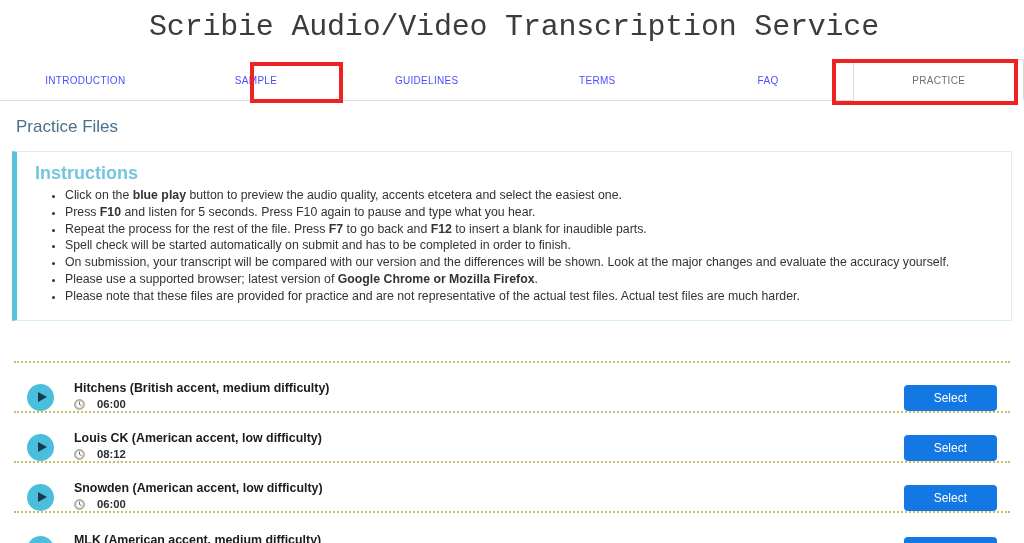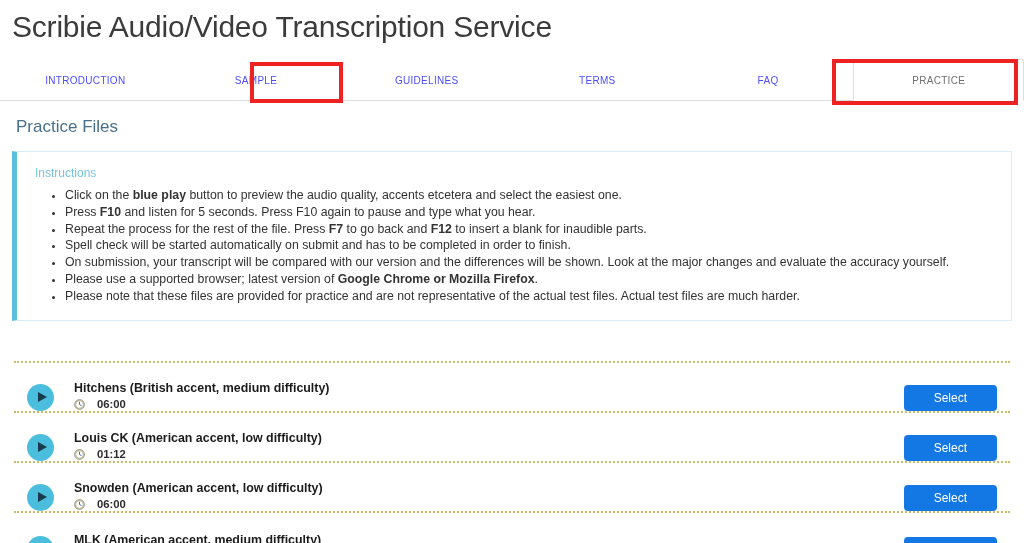--- a/index.html
+++ b/index.html
@@ -11,28 +11,29 @@
     width: 1024px;
     height: 543px;
     overflow: hidden;
     font-family: "Liberation Sans", sans-serif;
     color: #333;
     -webkit-font-smoothing: antialiased;
   }
 
   
   .page-title {
-    text-align: left;
+    text-align: center;
     font-size: 30px;
     font-weight: 400;
     color: #3b3b3b;
     letter-spacing: -0.2px;
     margin: 0;
-    padding: 8px 0 4px 12px;
+    padding: 8px 0 4px 4px;
     line-height: 38px;
+    font-family: Liberation Mono, monospace;
   }
 
   
   .tabbar {
     position: relative;
     height: 42px;
     margin-top: 9px;
   }
   .tabbar-line {
     position: absolute;
@@ -109,22 +110,22 @@
   .instructions-panel {
     margin: 12px 12px 0 12px;
     border: 1px solid #d8eef7;
     border-left: 5px solid #5bc0de;
     background: #ffffff;
     padding: 12px 14px 14px 14px;
     box-sizing: border-box;
   }
   .instructions-title {
     color: #76c5e0;
-    font-size: 12px;
-    font-weight: 400;
+    font-size: 18px;
+    font-weight: 700;
     margin: 0 0 6px 0;
     padding-left: 4px;
     line-height: 18px;
   }
   .instructions-list {
     margin: 0;
     padding: 0 0 0 34px;
     list-style: disc;
   }
   .instructions-list li {
@@ -279,21 +280,21 @@
         <div class="tri"></div>
       </div>
       <div class="file-meta">
         <div class="file-name">Louis CK (American accent, low difficulty)</div>
         <div class="file-duration">
           <svg class="clock-icon" viewBox="0 0 16 16">
             <circle cx="8" cy="8" r="7.2" fill="#c9c2a8" stroke="#8e8a78" stroke-width="1"></circle>
             <circle cx="8" cy="8" r="4.6" fill="#ffffff"></circle>
             <path d="M8 4.6 L8 8 L10.4 9.4" stroke="#2f6fb5" stroke-width="1.4" fill="none" stroke-linecap="round"></path>
           </svg>
-          <span class="duration-text">01:12</span>
+          <span class="duration-text">08:12</span>
         </div>
       </div>
       <button class="select-btn">Select</button>
     </div>
     <div class="file-row">
       <div class="play-btn">
         <div class="tri"></div>
       </div>
       <div class="file-meta">
         <div class="file-name">Snowden (American accent, low difficulty)</div>

